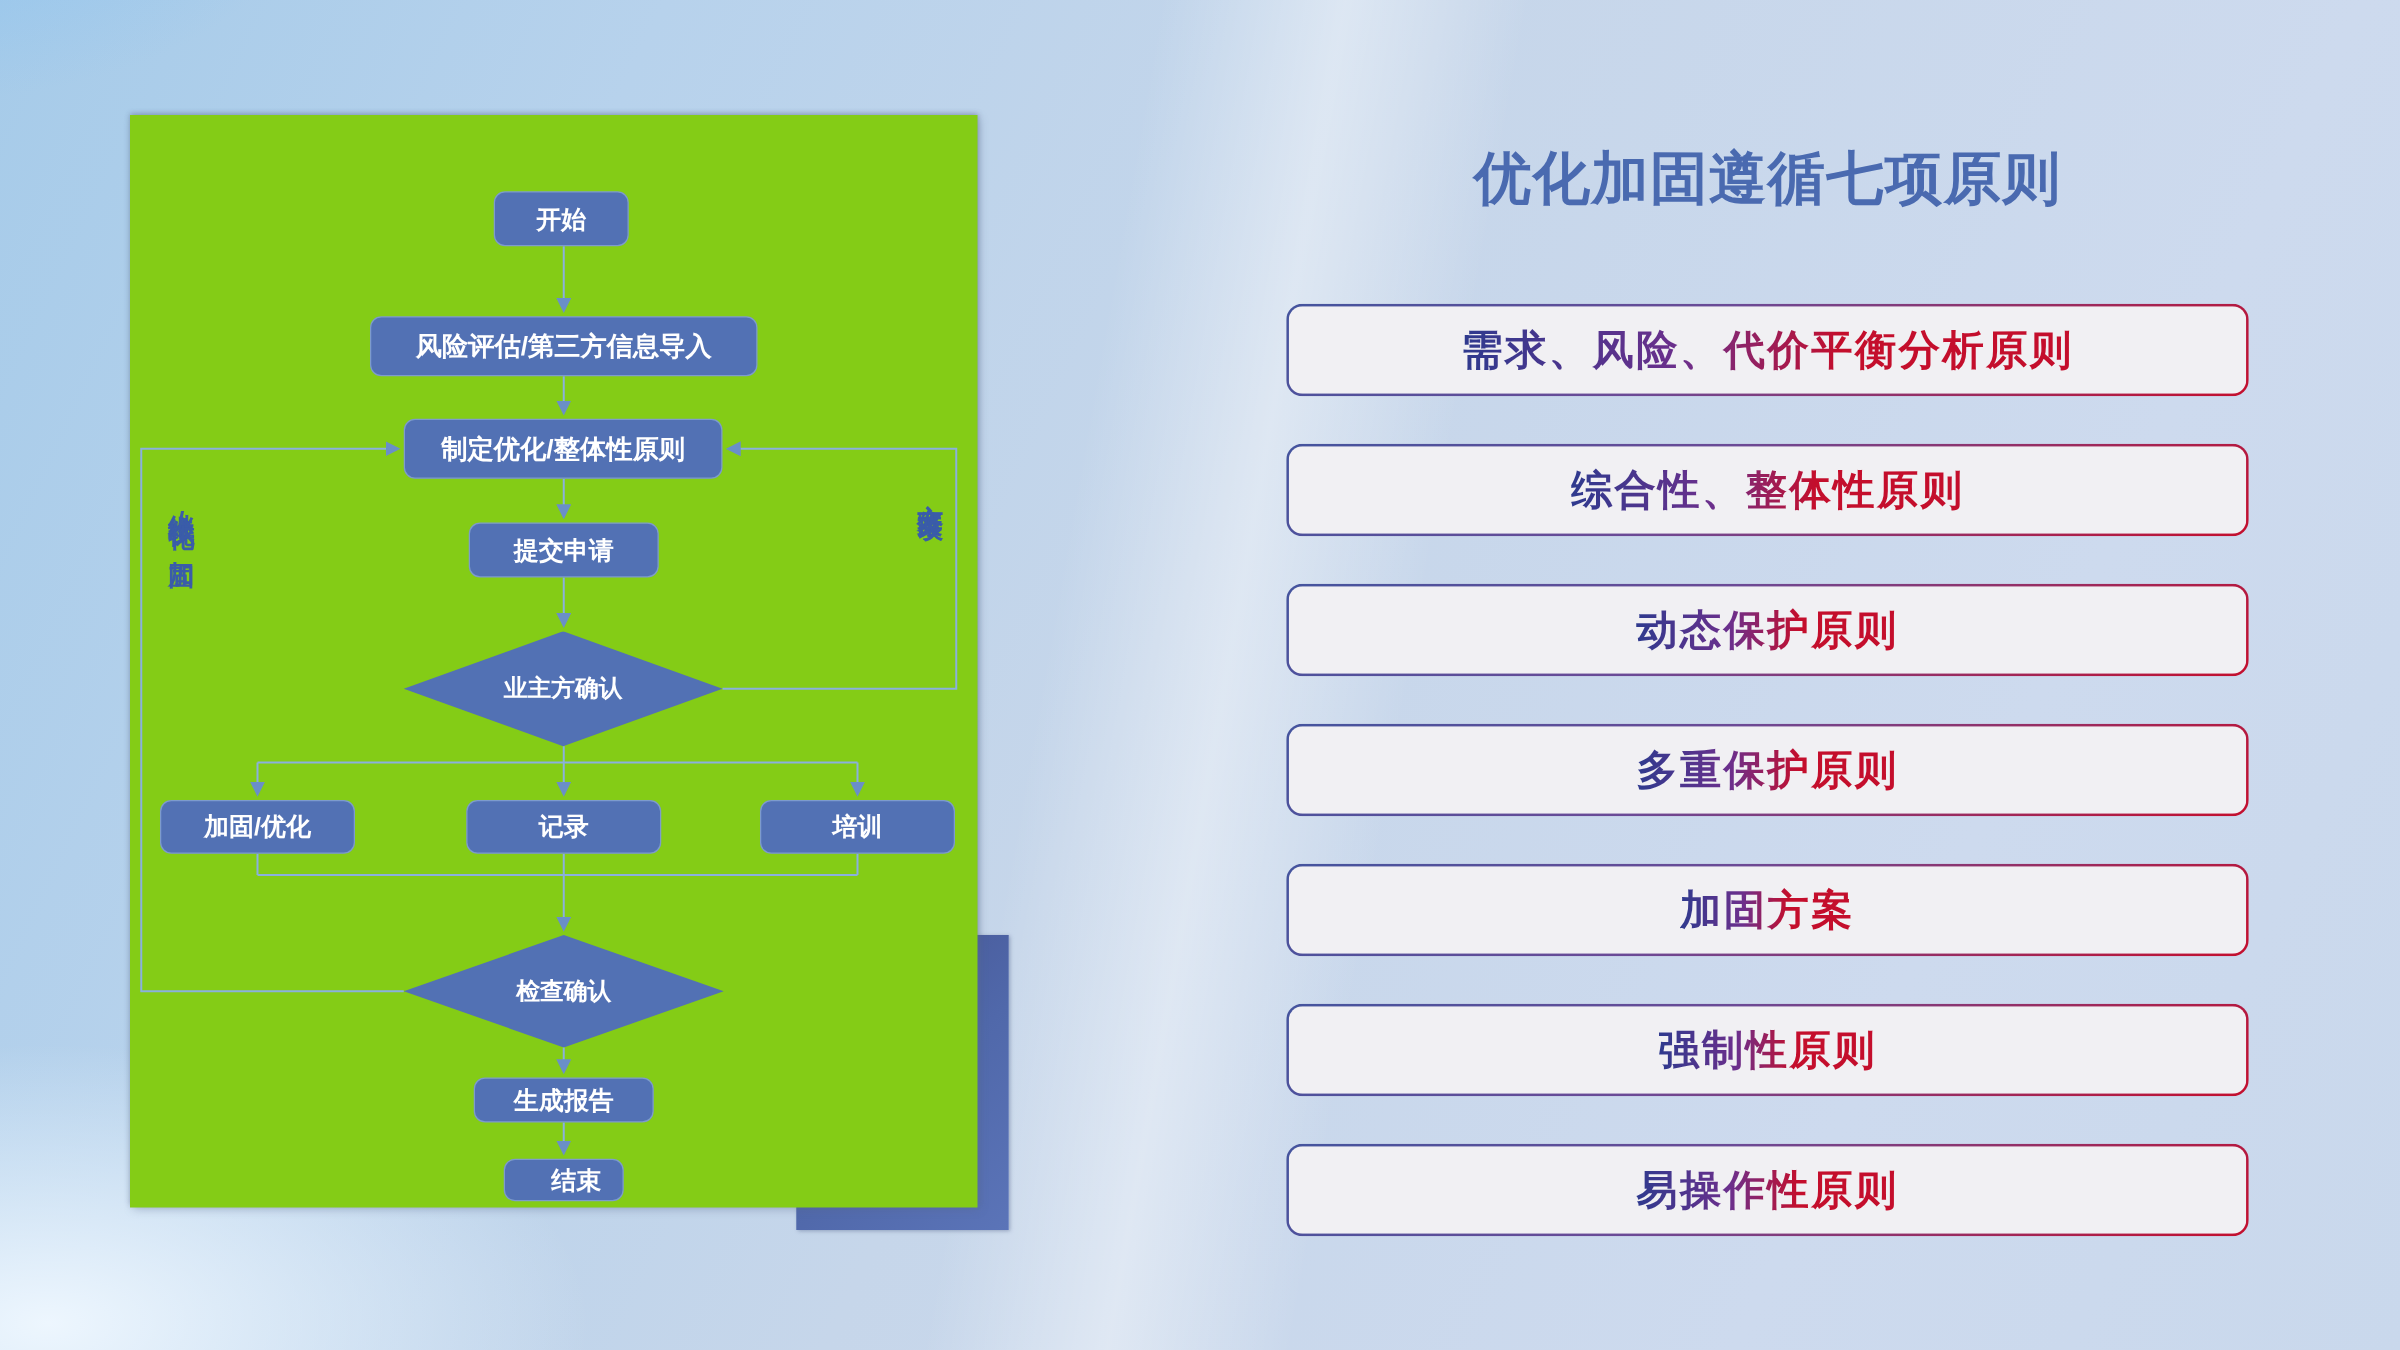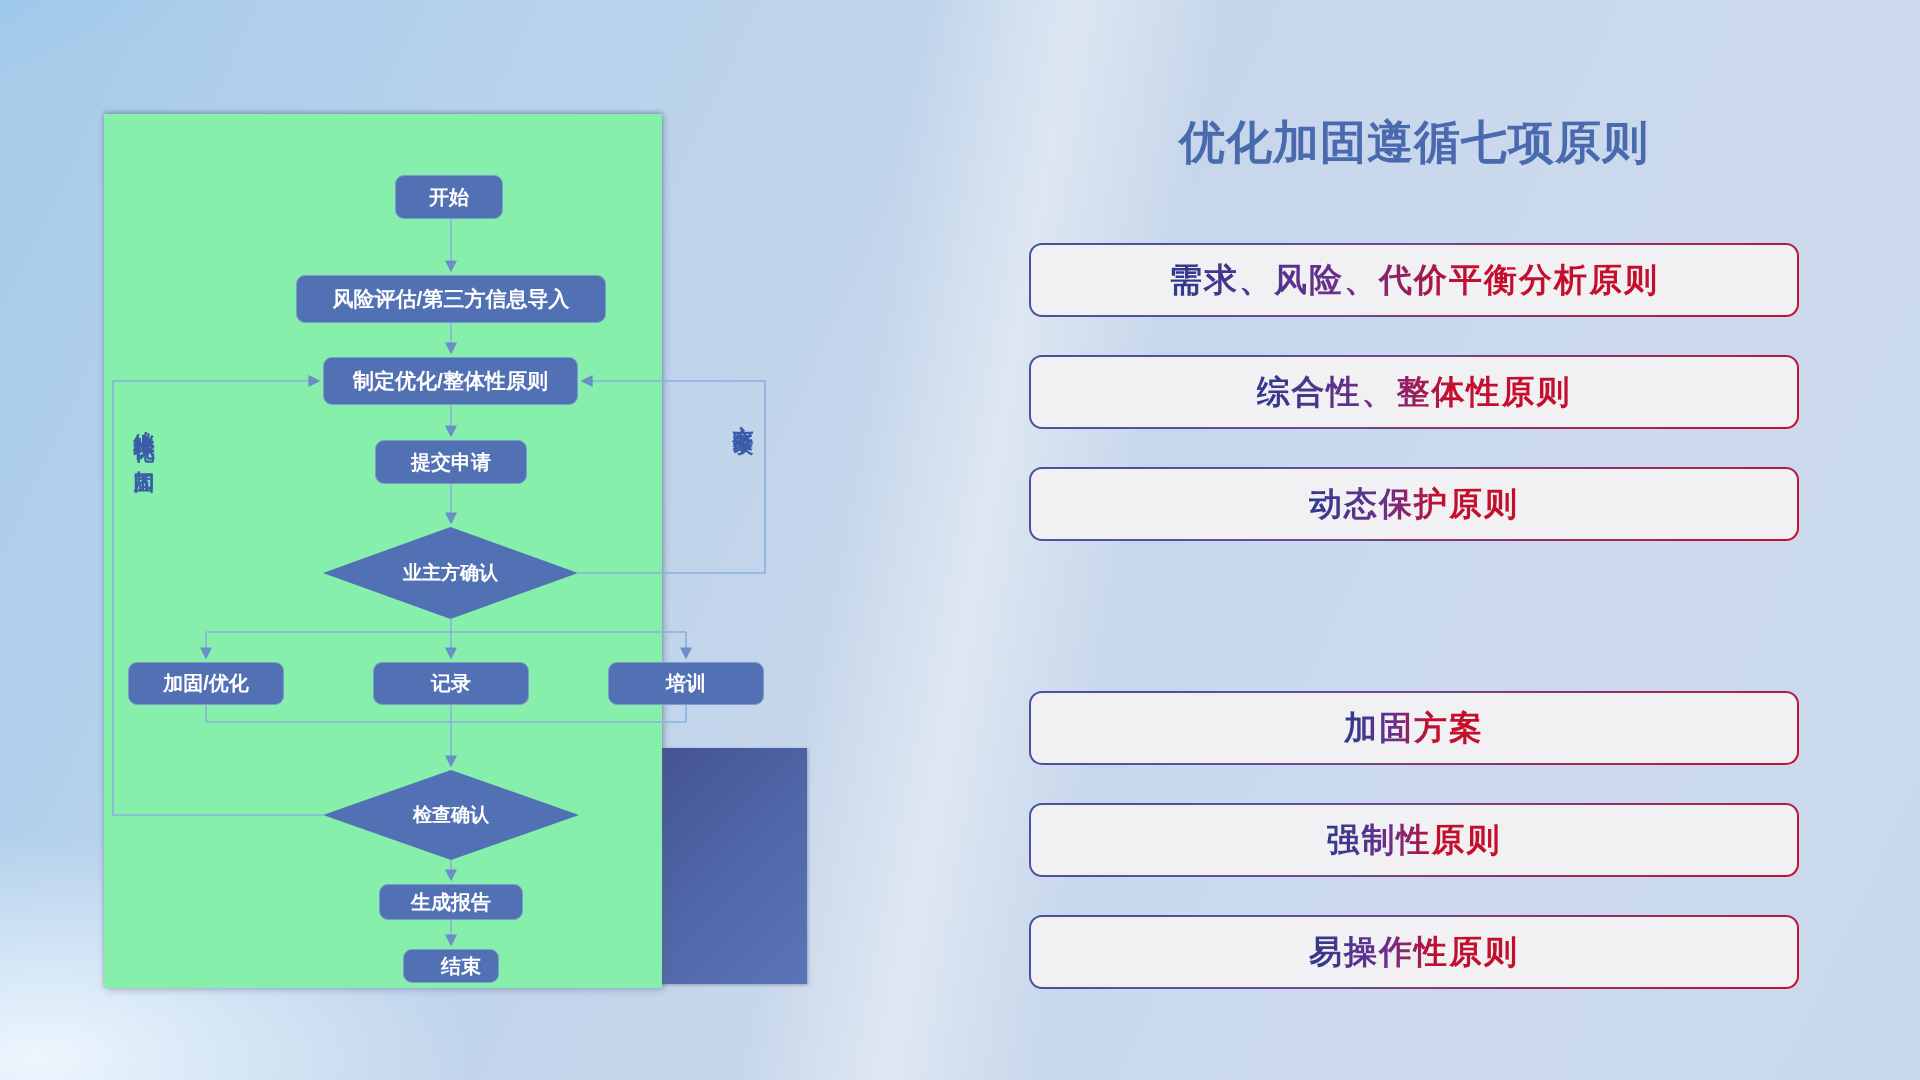--- a/index.html
+++ b/index.html
@@ -16,24 +16,23 @@
 
   
   .shadow-rect{
     position:absolute;left:637px;top:748px;width:170px;height:236px;
     background:linear-gradient(135deg,#43508f 0%,#5068aa 55%,#5b74b8 100%);
     box-shadow:1px 1px 3px rgba(60,75,120,.4);
   }
 
   
   .card{
-    position:absolute;left:104px;top:92px;width:558px;height:874px;
-    background:#86efac;
+    position:absolute;left:104px;top:92px;width:678px;height:874px;
+    background:#84cc16;
     box-shadow:0 -2px 4px rgba(90,105,140,.45), 2px 2px 7px rgba(90,105,140,.4);
-    margin-top:22px;
   }
   .connectors{position:absolute;left:0;top:0;width:678px;height:874px;}
 
   .node{
     position:absolute;display:flex;align-items:center;justify-content:center;
     background:#5271b4;color:#ffffff;font-weight:700;font-size:20px;
     border-radius:9px;border:1px solid #7d9bcd;box-sizing:border-box;
     text-align:center;white-space:nowrap;
   }
   .diamond{
@@ -141,20 +140,23 @@
 
     <div class="principle p-1">
       <span class="grad-text">需求、风险、代价平衡分析原则</span>
     </div>
     <div class="principle p-2">
       <span class="grad-text">综合性、整体性原则</span>
     </div>
     <div class="principle p-3">
       <span class="grad-text">动态保护原则</span>
     </div>
+    <div class="principle p-4">
+      <span class="grad-text">多重保护原则</span>
+    </div>
     <div class="principle p-5">
       <span class="grad-text">加固方案</span>
     </div>
     <div class="principle p-6">
       <span class="grad-text">强制性原则</span>
     </div>
     <div class="principle p-7">
       <span class="grad-text">易操作性原则</span>
     </div>
   </div>

